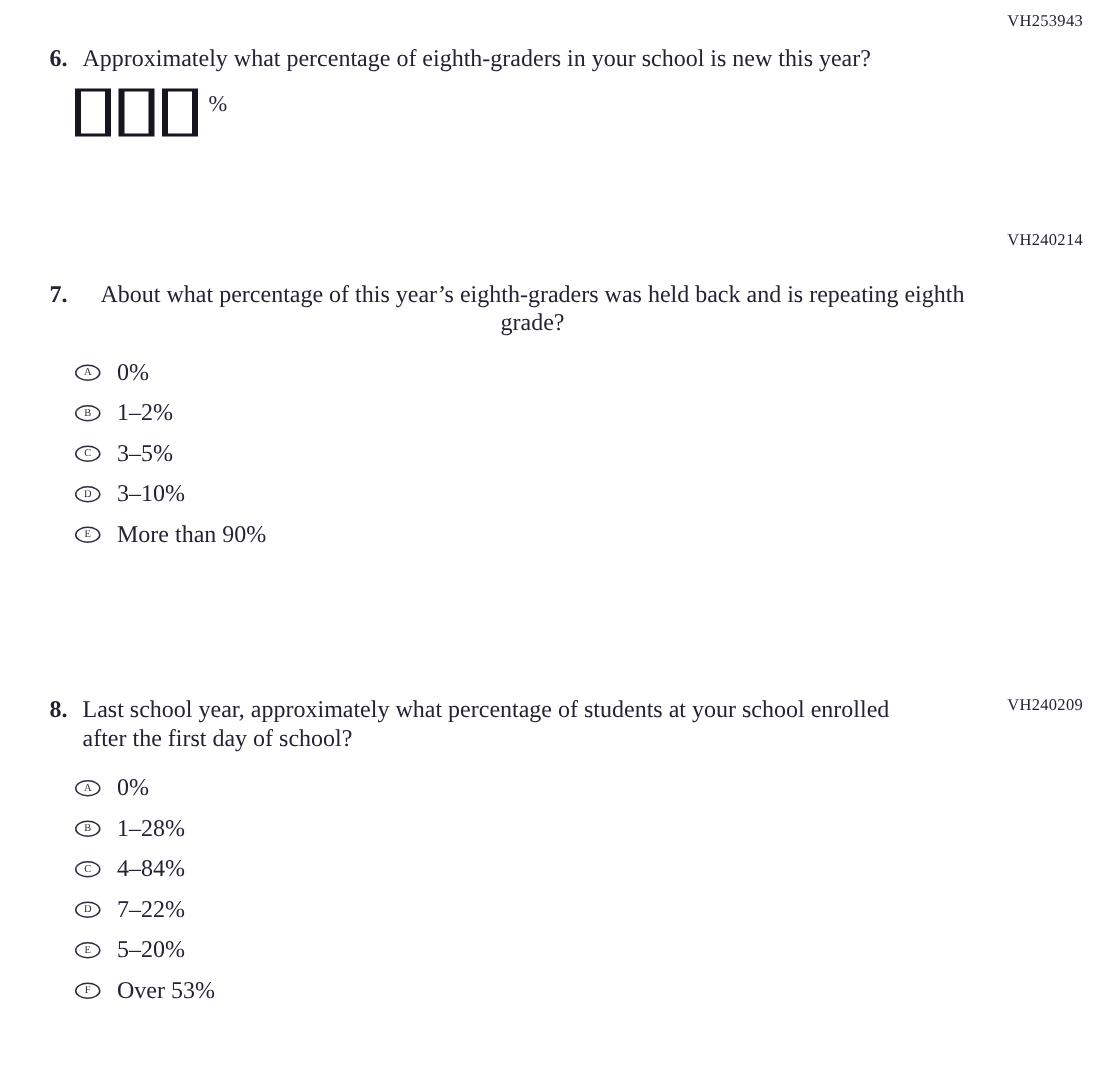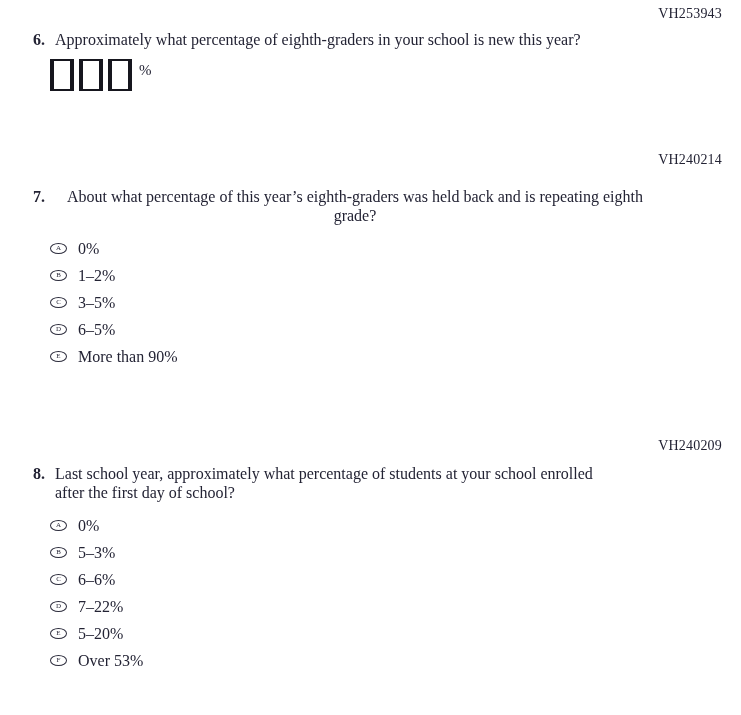--- a/index.html
+++ b/index.html
@@ -11,21 +11,21 @@
   .page {
     position: relative;
     width: 741px;
     height: 715px;
     background: #ffffff;
     overflow: hidden;
   }
   .q-code {
     position: absolute;
     right: 19px;
-    font-size: 14px;
+    font-size: 11px;
     line-height: 12px;
     color: #232334;
     letter-spacing: 0.2px;
   }
   .q-row {
     position: absolute;
     left: 33px;
     display: flex;
     align-items: flex-start;
     font-size: 16px;
@@ -89,21 +89,21 @@
   .option-label {
     font-size: 16px;
   }
   
   .code-6 { top: 8px; }
   .row-6  { top: 30px; }
   .boxes-6{ top: 59px; }
   .code-7 { top: 154px; }
   .row-7  { top: 187px; }
   .opts-7 { top: 235px; }
-  .code-8 { top: 440px; }
+  .code-8 { top: 464px; }
   .row-8  { top: 464px; }
   .opts-8 { top: 512px; }
 </style>
 </head>
 <body>
 
 <div class="page">
 
   <div class="q-code code-6">VH253943</div>
   <div class="q-row q6 row-6">
@@ -138,21 +138,21 @@
     <div class="option-row">
       <span class="bubble">
           <span class="bubble-letter">C</span>
         </span>
       <span class="option-label">3–5%</span>
     </div>
     <div class="option-row">
       <span class="bubble">
           <span class="bubble-letter">D</span>
         </span>
-      <span class="option-label">6–5%</span>
+      <span class="option-label">3–10%</span>
     </div>
     <div class="option-row">
       <span class="bubble">
           <span class="bubble-letter">E</span>
         </span>
       <span class="option-label">More than 90%</span>
     </div>
   </div>
 
   <div class="q-code code-8">VH240209</div>
@@ -164,27 +164,27 @@
     <div class="option-row">
       <span class="bubble">
           <span class="bubble-letter">A</span>
         </span>
       <span class="option-label">0%</span>
     </div>
     <div class="option-row">
       <span class="bubble">
           <span class="bubble-letter">B</span>
         </span>
-      <span class="option-label">5–3%</span>
+      <span class="option-label">1–28%</span>
     </div>
     <div class="option-row">
       <span class="bubble">
           <span class="bubble-letter">C</span>
         </span>
-      <span class="option-label">6–6%</span>
+      <span class="option-label">4–84%</span>
     </div>
     <div class="option-row">
       <span class="bubble">
           <span class="bubble-letter">D</span>
         </span>
       <span class="option-label">7–22%</span>
     </div>
     <div class="option-row">
       <span class="bubble">
           <span class="bubble-letter">E</span>

